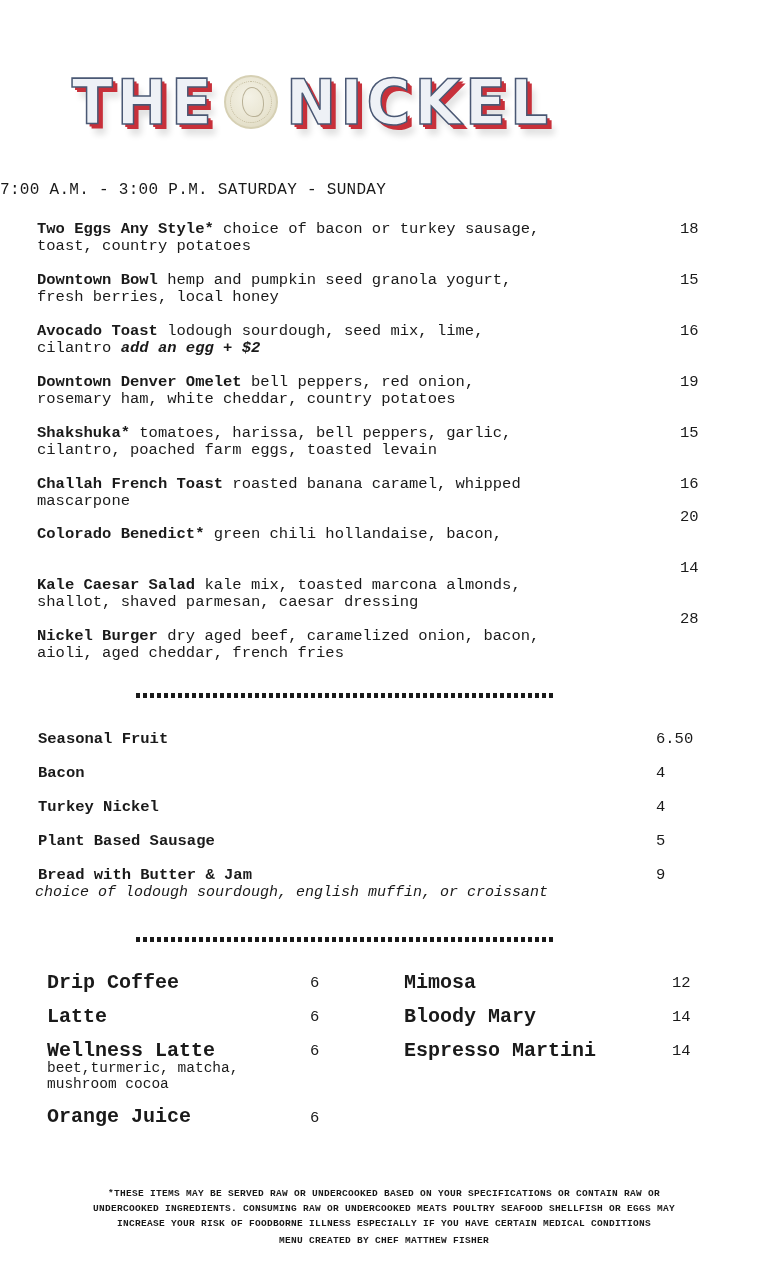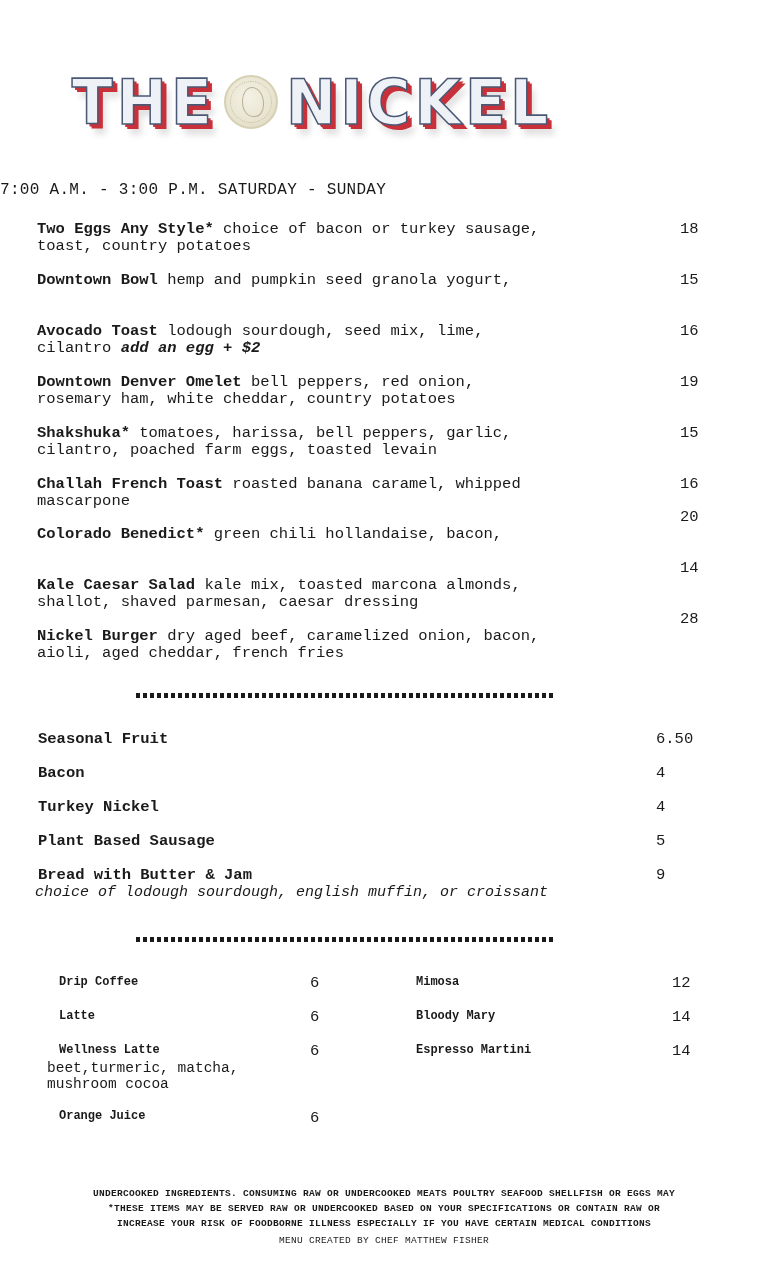--- a/index.html
+++ b/index.html
@@ -32,48 +32,49 @@
   .dots { left: 136px; width: 420px; height: 5px;
           background-image: radial-gradient(circle, #111 0 0); 
           background: repeating-linear-gradient(to right, #1a1a1a 0 4px, transparent 4px 7px); }
 
   
   .side { left: 38px; font-size: 15.5px; line-height: 17px; font-weight: bold; }
   .side-desc { left: 35px; font-size: 15px; line-height: 17px; font-style: italic; }
   .side-price { left: 656px; font-size: 15.5px; line-height: 17px; }
 
   
-  .drink { font-size: 12px; line-height: 17px; font-weight: bold; margin-left: 12px; }
+  .drink { font-size: 20px; line-height: 17px; font-weight: bold; }
   .drink-desc { font-size: 14.5px; line-height: 16px; }
   .drink-price { font-size: 15.5px; line-height: 17px; }
 
   
   .disclaimer { left: 40px; width: 688px; top: 1186px; text-align: center; font-size: 9.5px; line-height: 15px;
                 font-weight: bold; letter-spacing: 0.3px; }
-  .credit { left: 0; width: 768px; top: 1235px; text-align: center; font-size: 9.5px; font-weight: normal; letter-spacing: 0.3px; }
+  .credit { left: 0; width: 768px; top: 1235px; text-align: center; font-size: 9.5px; font-weight: bold; letter-spacing: 0.3px; }
 </style>
 </head>
 <body>
 
 <div class="abs logo">
   <span class="logo-word">THE</span>
   <span class="coin"></span>
   <span class="logo-word">NICKEL</span>
 </div>
 <div class="abs hours">7:00 A.M. - 3:00 P.M. SATURDAY - SUNDAY</div>
 
 <div>
   <div class="abs item" style="top:221px">
     <b>Two Eggs Any Style*</b><span> choice of bacon or turkey sausage,</span><br>
     <span>toast, country potatoes</span>
   </div>
   <div class="abs price" style="top:221px">18</div>
 
   <div class="abs item" style="top:272px">
     <b>Downtown Bowl</b><span> hemp and pumpkin seed granola yogurt,</span><br>
+    <span>fresh berries, local honey</span>
   </div>
   <div class="abs price" style="top:272px">15</div>
 
   <div class="abs item" style="top:323px">
     <b>Avocado Toast</b><span> lodough sourdough, seed mix, lime,</span><br>
     <span>cilantro </span><span class="addon">add an egg + $2</span>
   </div>
   <div class="abs price" style="top:323px">16</div>
 
   <div class="abs item" style="top:374px">
@@ -155,17 +156,17 @@
   <div class="abs drink-price" style="left:672px; top:975px">12</div>
 
   <div class="abs drink" style="left:404px; top:1008px">Bloody Mary</div>
   <div class="abs drink-price" style="left:672px; top:1009px">14</div>
 
   <div class="abs drink" style="left:404px; top:1042px">Espresso Martini</div>
   <div class="abs drink-price" style="left:672px; top:1043px">14</div>
 </div>
 
 <div class="abs disclaimer">
+  <div>*THESE ITEMS MAY BE SERVED RAW OR UNDERCOOKED BASED ON YOUR SPECIFICATIONS OR CONTAIN RAW OR</div>
   <div>UNDERCOOKED INGREDIENTS. CONSUMING RAW OR UNDERCOOKED MEATS POULTRY SEAFOOD SHELLFISH OR EGGS MAY</div>
-  <div>*THESE ITEMS MAY BE SERVED RAW OR UNDERCOOKED BASED ON YOUR SPECIFICATIONS OR CONTAIN RAW OR</div>
   <div>INCREASE YOUR RISK OF FOODBORNE ILLNESS ESPECIALLY IF YOU HAVE CERTAIN MEDICAL CONDITIONS</div>
 </div>
 <div class="abs credit">MENU CREATED BY CHEF MATTHEW FISHER</div>
 
 </body></html>

